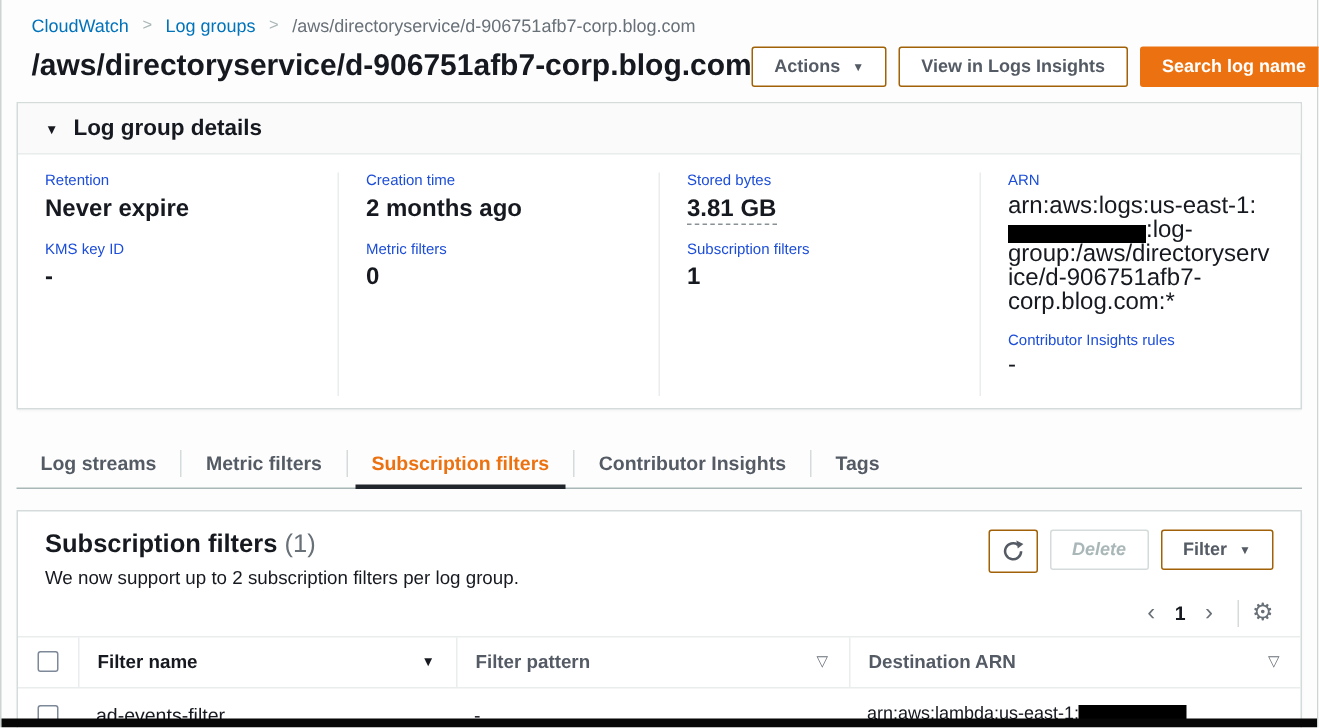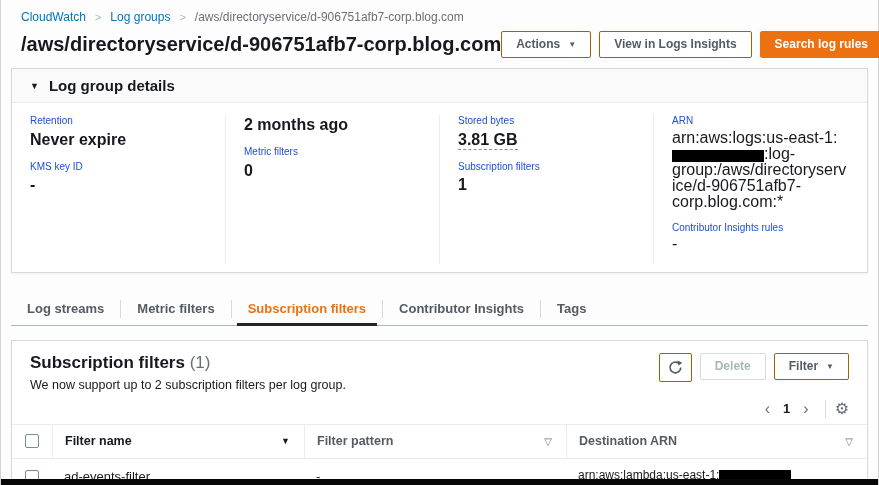--- a/index.html
+++ b/index.html
@@ -24,21 +24,21 @@
   .title-row { display: flex; justify-content: space-between; align-items: center; padding: 7px 20px 0; }
   .page-title { font-size: 20px; font-weight: 700; color: #16191f; white-space: nowrap; }
   .title-actions { display: flex; gap: 8px; align-items: center; }
   .btn {
     background: #fff; border: 1px solid #a16207; border-radius: 2px;
     color: #545b64; font-weight: 700; font-size: 12px; padding: 6px 14px;
     font-family: inherit; cursor: pointer; white-space: nowrap;
     display: inline-flex; align-items: center; gap: 8px; line-height: 1.1;
   }
   .btn-primary { background: #ec7211; border-color: #ec7211; color: #fff; }
-  .btn[disabled] { border-color: #d5dbdb; color: #aab7b8; cursor: default; }
+  .btn[disabled] { border-color: #d5dbdb; color: #aab7b8; cursor: default; font-style: italic; }
   .caret { font-size: 8px; line-height: 1; }
   
   .panel { background: #fff; border: 1px solid #d5dbdb; margin: 0 10px; box-shadow: 0 1px 2px rgba(0,0,0,0.05); }
   .details-panel { margin-top: 10px; }
   .details-header {
     background: #fafafa; border-bottom: 1px solid #eaeded;
     padding: 8px 18px; display: flex; align-items: center; gap: 10px; cursor: pointer;
   }
   .details-header h2 { font-size: 15px; font-weight: 700; color: #16191f; }
   .tri { font-size: 9px; color: #16191f; }
@@ -109,21 +109,21 @@
     <h1 class="page-title">/aws/directoryservice/d-906751afb7-corp.blog.com</h1>
     <div class="title-actions">
       <button class="btn">
         <span>Actions</span>
         <span class="caret">▼</span>
       </button>
       <button class="btn">
         <span>View in Logs Insights</span>
       </button>
       <button class="btn btn-primary">
-        <span>Search log rules</span>
+        <span>Search log name</span>
       </button>
     </div>
   </div>
 
   <section class="panel details-panel">
     <header class="details-header">
       <span class="tri">▼</span>
       <h2>Log group details</h2>
     </header>
     <div class="details-body">
@@ -132,20 +132,21 @@
           <div class="lbl">Retention</div>
           <div class="val">Never expire</div>
         </div>
         <div class="field">
           <div class="lbl">KMS key ID</div>
           <div class="val">-</div>
         </div>
       </div>
       <div class="dcol">
         <div class="field">
+          <div class="lbl">Creation time</div>
           <div class="val">2 months ago</div>
         </div>
         <div class="field">
           <div class="lbl">Metric filters</div>
           <div class="val">0</div>
         </div>
       </div>
       <div class="dcol">
         <div class="field">
           <div class="lbl">Stored bytes</div>

